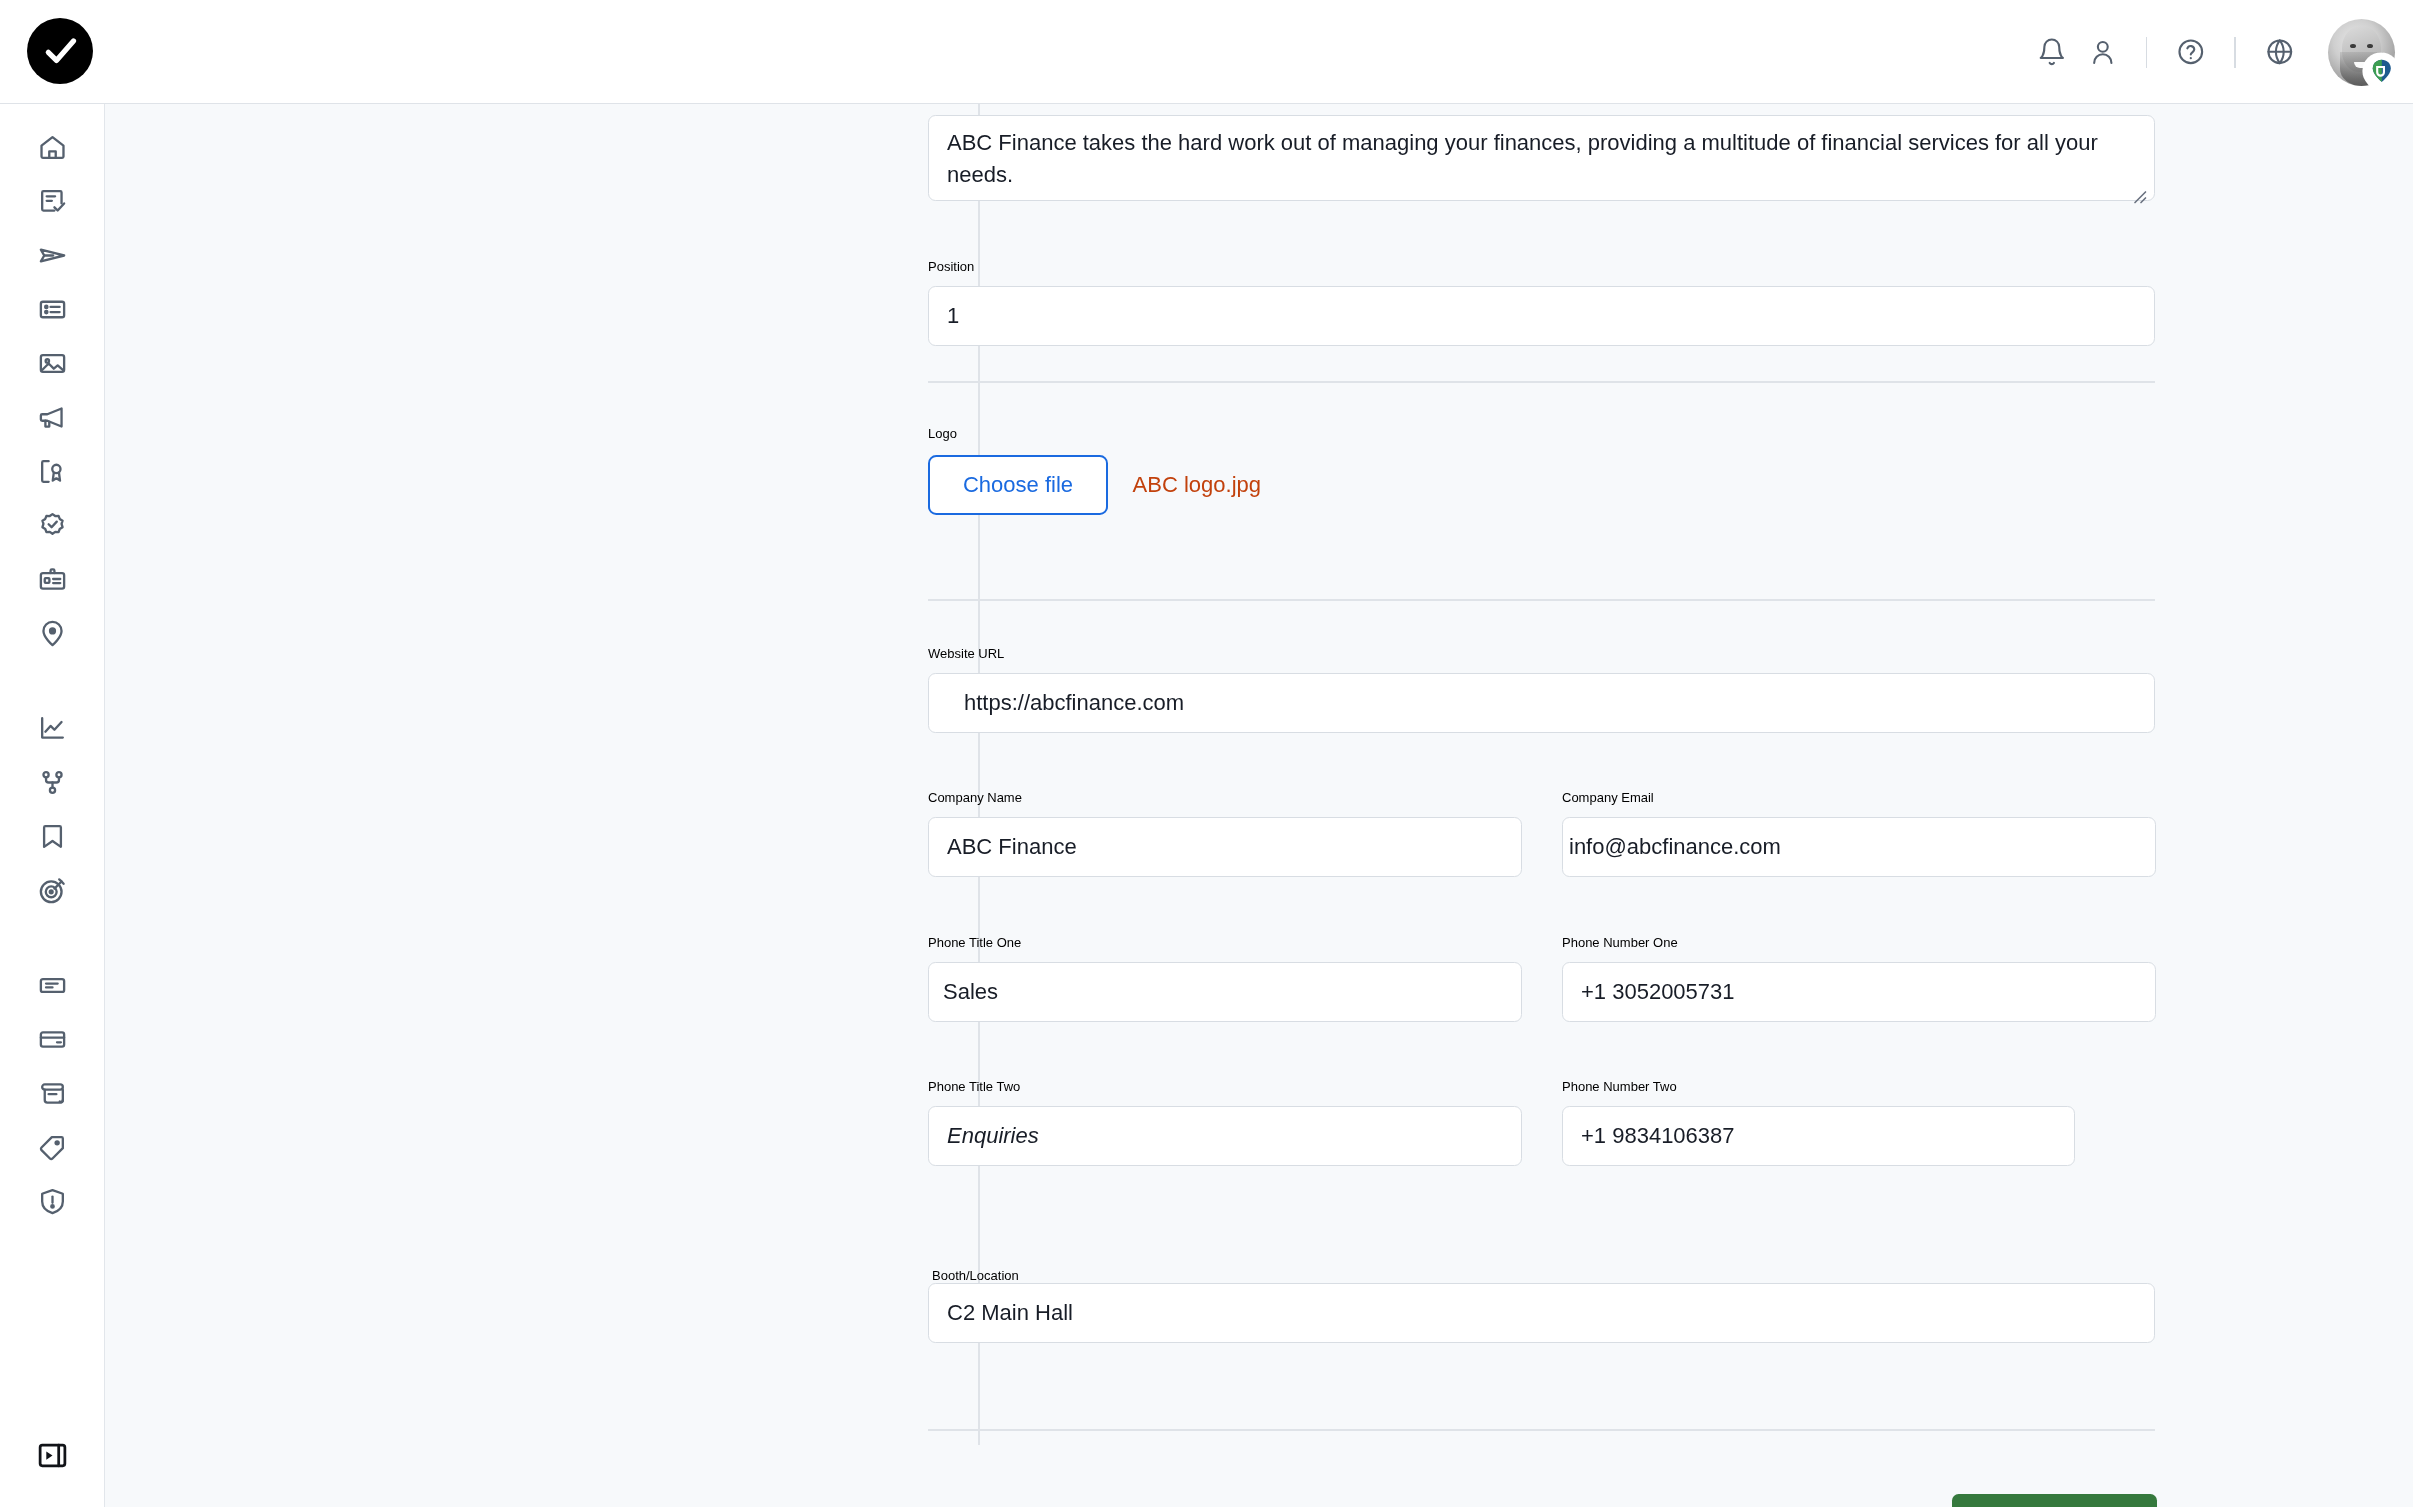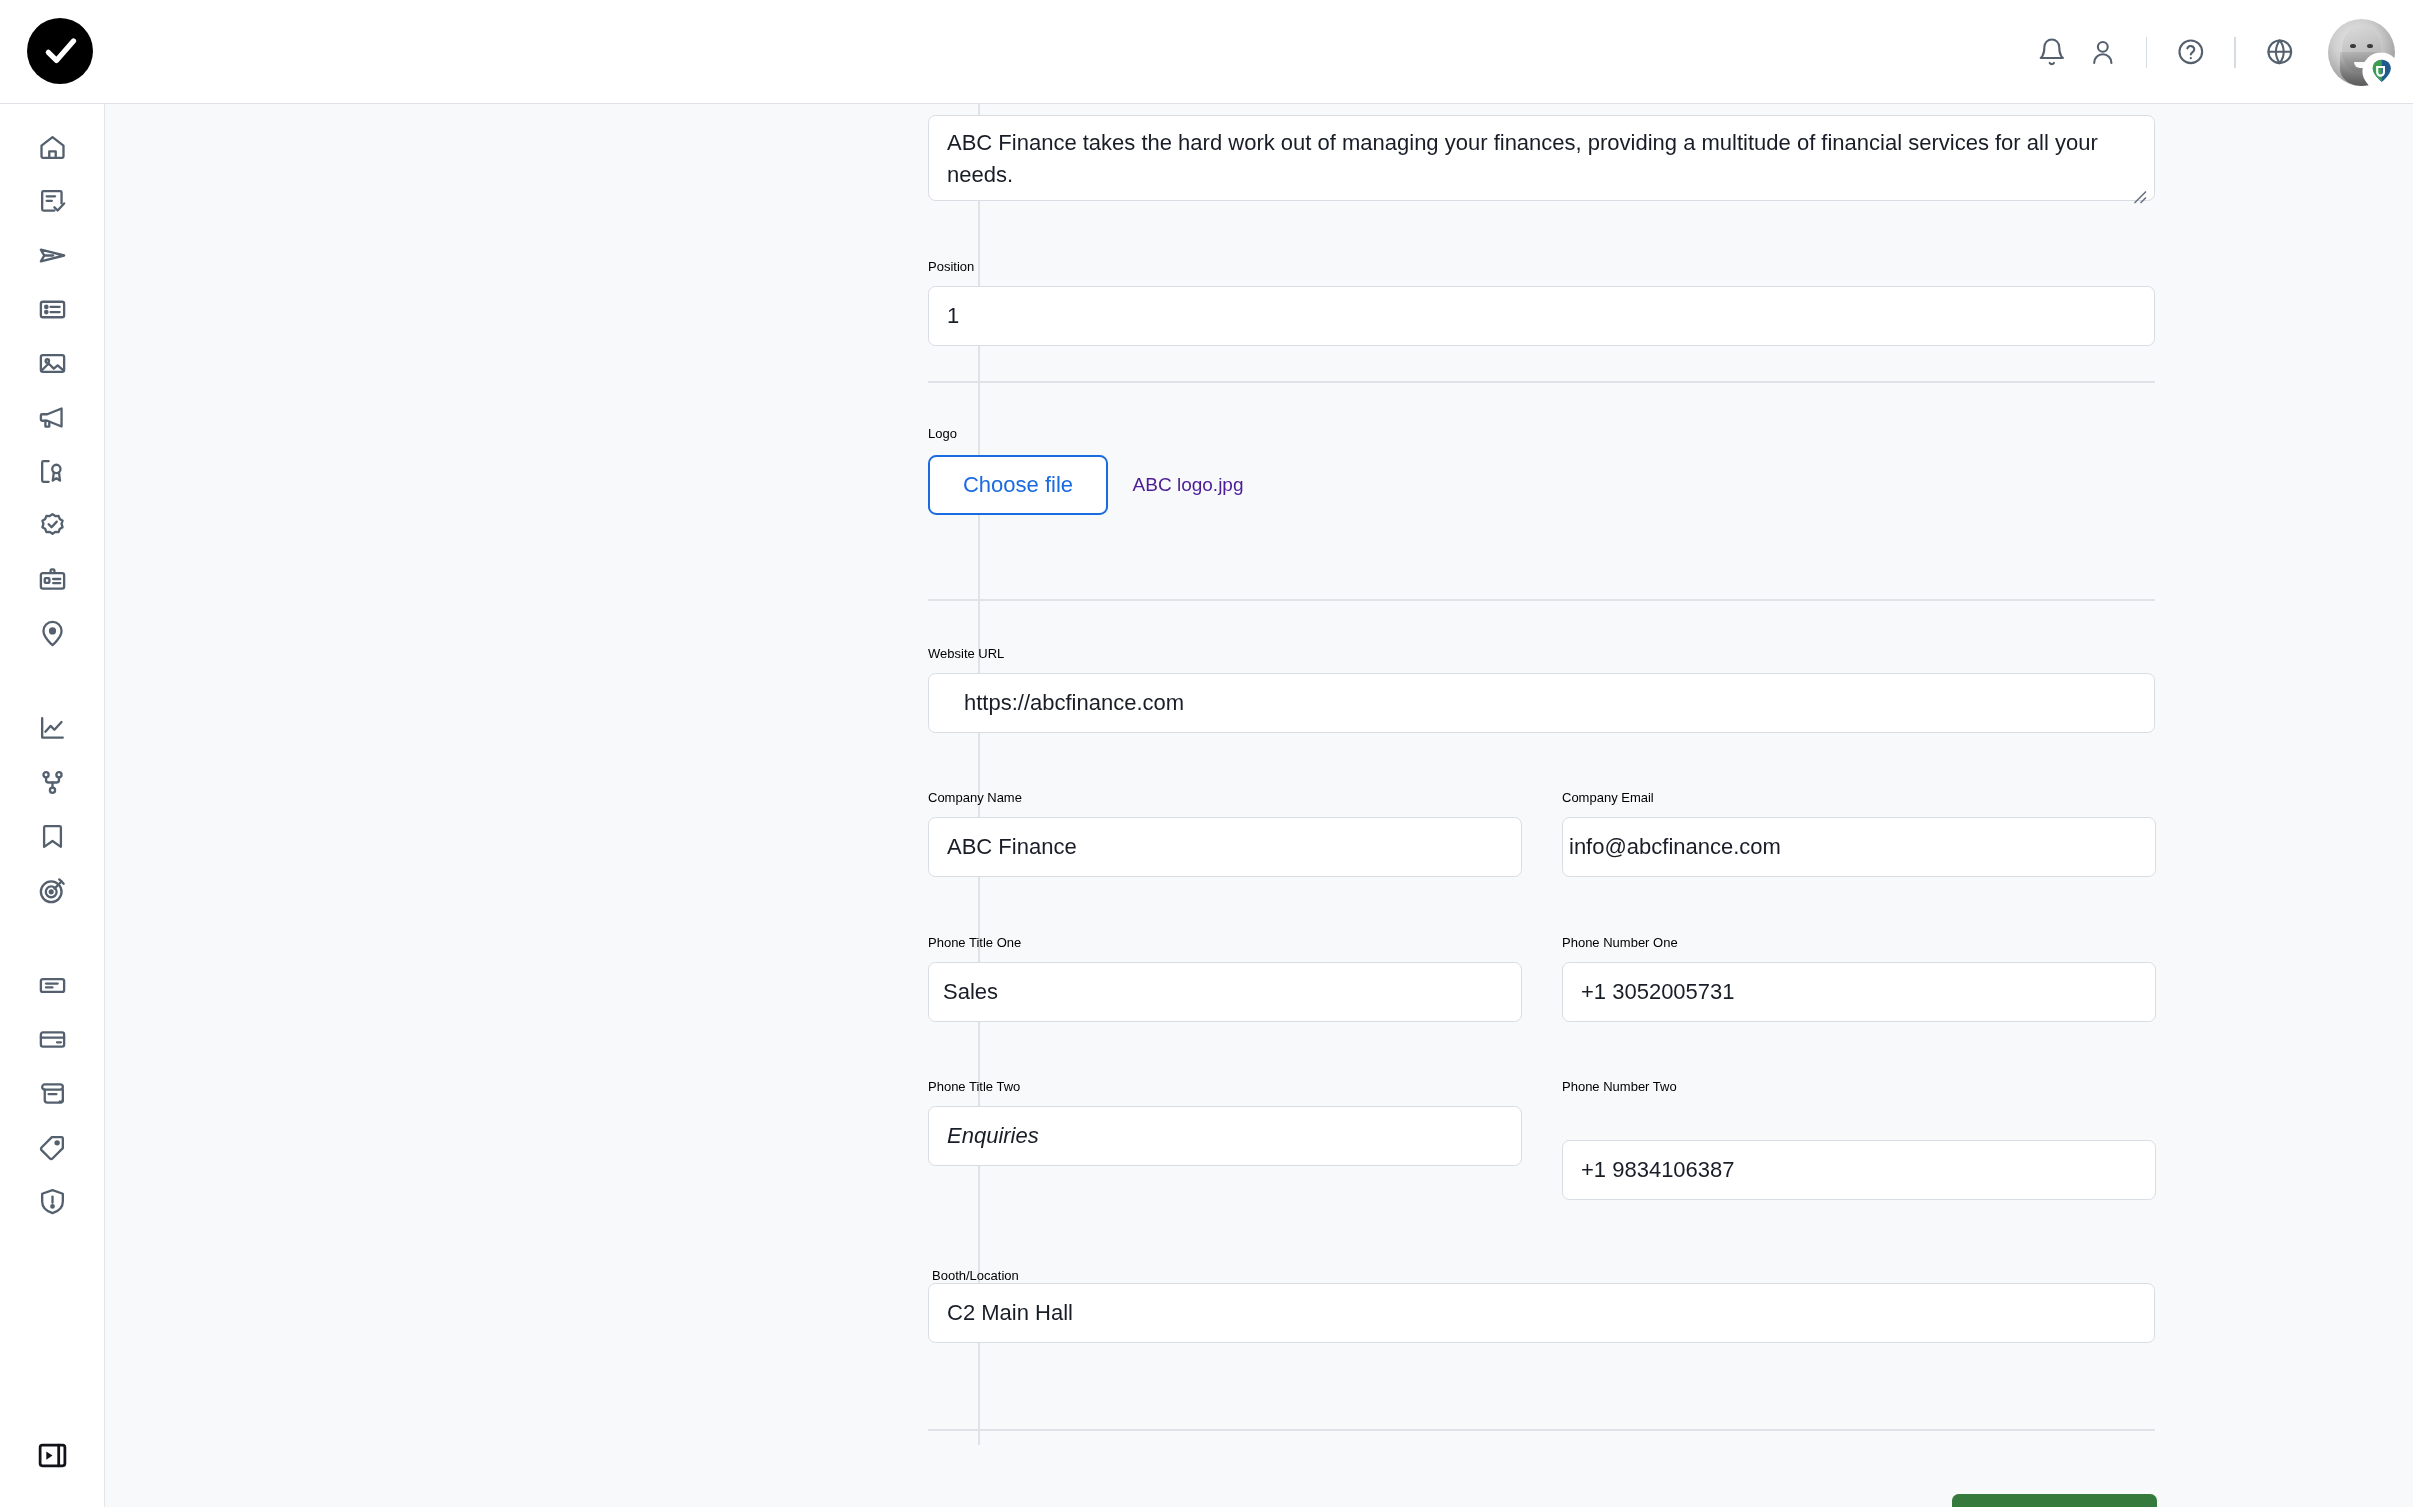--- a/index.html
+++ b/index.html
@@ -151,21 +151,21 @@
   .choose-file {
     width: 180px; height: 60px;
     background: #ffffff;
     border: 2.5px solid #1a6ae0;
     border-radius: 8.2px;
     color: #1a6ae0; font-size: 22px;
     font-family: "Liberation Sans", sans-serif;
     display: flex; align-items: center; justify-content: center;
     cursor: pointer;
   }
-  .file-name { font-size: 19px; color: #4c1d95; }
+  .file-name { font-size: 22px; color: #c2410c; }
 
   .save-btn {
     position: absolute; left: 1024px; top: 1390px;
     width: 205px; height: 62px;
     background: #35793d;
     border: none; border-radius: 6.6px;
     color: #ffffff; font-size: 22px;
     font-family: "Liberation Sans", sans-serif;
     display: flex; align-items: center; justify-content: center;
     cursor: pointer;
@@ -455,21 +455,21 @@
     <div class="abs" style="left:0; top:831px;">Phone Title One</div>
     <input class="input abs" style="left: 0px; top: 858px; width: 594px; padding-left: 14px;" value="Sales">
 
     <div class="abs" style="left:634px; top:831px;">Phone Number One</div>
     <input class="input abs" style="left: 634px; top: 858px; width: 594px;" value="+1 3052005731">
 
     <div class="abs" style="left:0; top:975px;">Phone Title Two</div>
     <input class="input abs" style="left: 0px; top: 1002px; width: 594px; font-style: italic;" value="Enquiries">
 
     <div class="abs" style="left:634px; top:975px;">Phone Number Two</div>
-    <input class="input abs" style="left: 634px; top: 1036px; width: 594px;" value="+1 9834106387">
+    <input class="input abs" style="left: 634px; top: 1002px; width: 513px;" value="+1 9834106387">
 
     <div class="abs" style="left:4px; top:1120px;margin-top:44px;">Booth/Location</div>
     <input class="input abs" style="left: 0px; top: 1147px; width: 1227px; margin-top: 32px;" value="C2 Main Hall">
 
     <div class="hdivider" style="top:1325px;"></div>
 
     <button class="save-btn">Save Sponsor</button>
 
   </div>
 </div>

